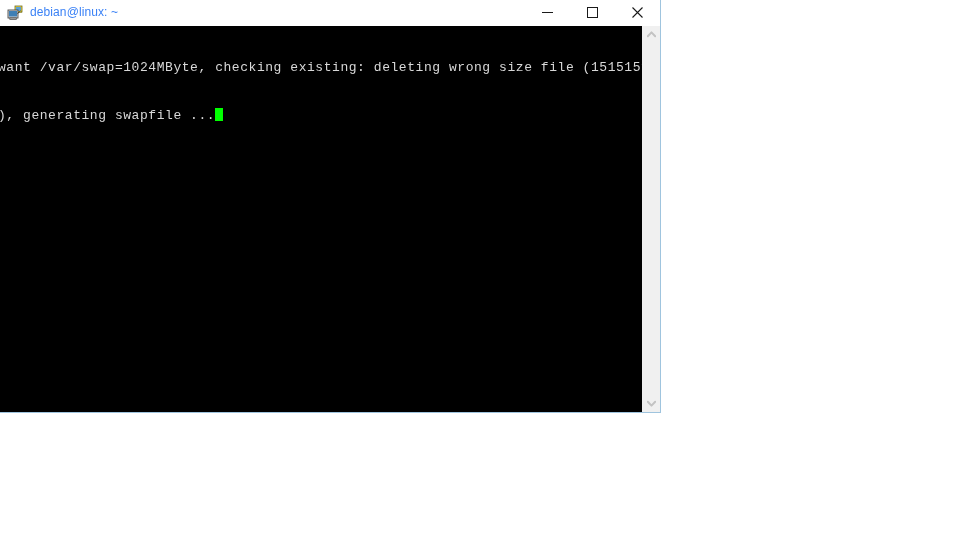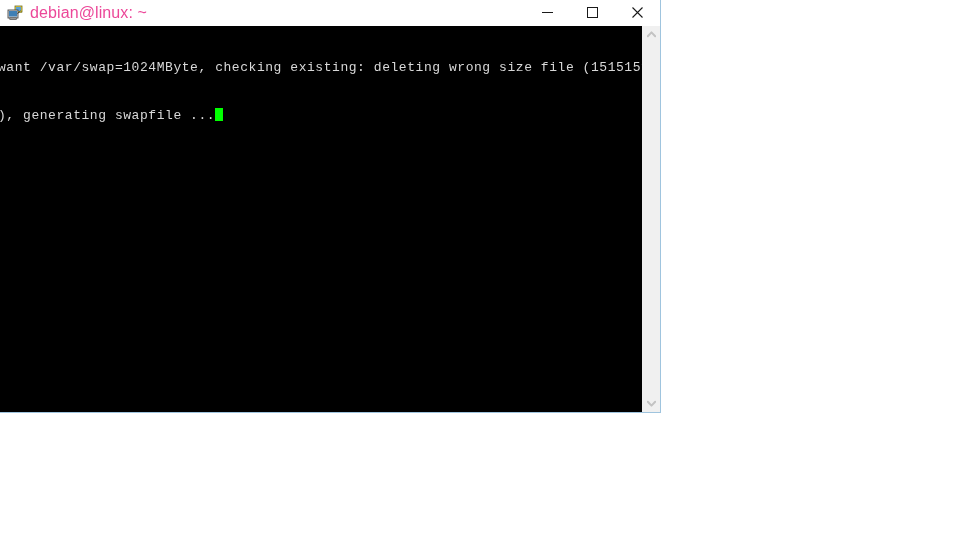--- a/index.html
+++ b/index.html
@@ -52,22 +52,22 @@
     width: 16px;
     height: 16px;
     margin-left: 9px;
     margin-right: 7px;
     flex: 0 0 auto;
     position: relative;
     top: 0px;
   }
   .titlebar-title {
     font-family: "Liberation Sans", sans-serif;
-    font-size: 16px;
-    color: #ec4899;
+    font-size: 12px;
+    color: #3b82f6;
     line-height: 25px;
     letter-spacing: 0.1px;
     white-space: nowrap;
     user-select: none;
   }
   .titlebar-spacer { flex: 1 1 auto; }
 
   .winbtn {
     width: 45px;
     height: 25px;

